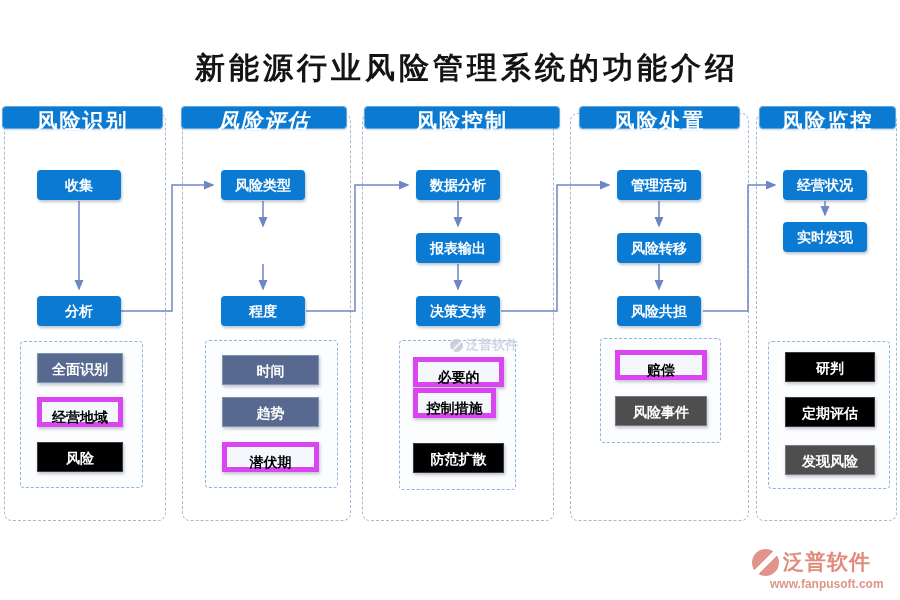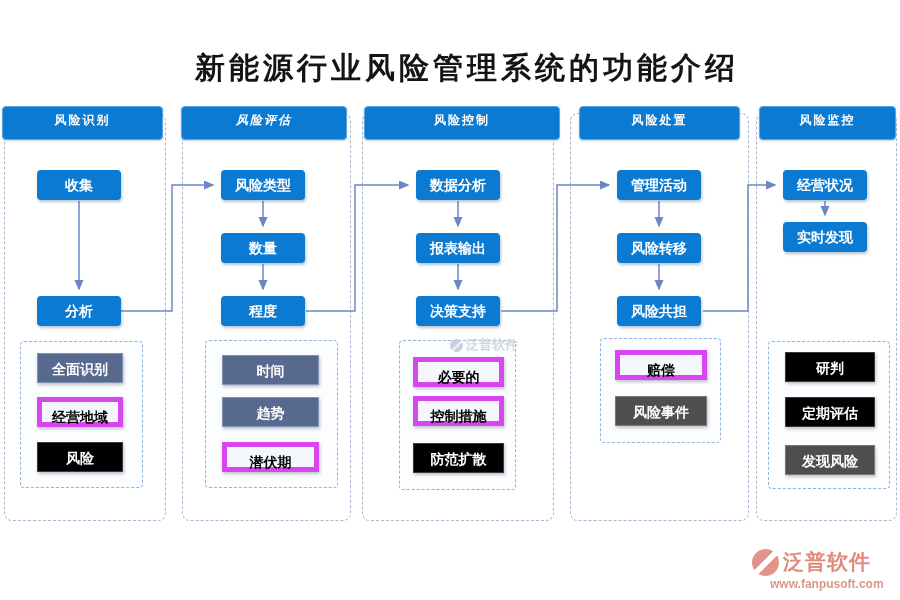--- a/index.html
+++ b/index.html
@@ -7,22 +7,22 @@
          font-family:"Liberation Sans",sans-serif;}
   .title{position:absolute;left:17px;top:48px;width:900px;text-align:center;
          font-family:"Liberation Serif","DejaVu Serif",serif;
          font-size:30px;font-weight:bold;color:#141414;letter-spacing:4px;z-index:2;}
   .outer{position:absolute;top:113px;height:406px;border:1px dashed #a6b9d4;border-radius:8px;z-index:0;}
   .o0{left:4px;width:160px;}
   .o1{left:182px;width:167px;}
   .o2{left:362px;width:190px;}
   .o3{left:570px;width:177px;}
   .o4{left:756px;width:139px;}
-  .header{position:absolute;top:106px;height:34px;line-height:27px;text-align:center;
-          background:#0b7ad3;color:#fff;font-size:12px;font-weight:600;letter-spacing:2px;
+  .header{position:absolute;top:106px;height:23px;line-height:27px;text-align:center;
+          background:#0b7ad3;color:#fff;font-size:21px;font-weight:600;letter-spacing:2px;
           border:1px solid #5ea4dd;border-radius:4px;box-sizing:border-box;z-index:3;
           box-shadow:0 1px 2px rgba(40,90,150,.25);}
   .h0{left:2px;width:161px;}
   .h1{left:181px;width:166px;font-style:italic;}
   .h2{left:364px;width:196px;}
   .h3{left:579px;width:161px;}
   .h4{left:759px;width:137px;}
   .node{position:absolute;width:84px;height:30px;line-height:30px;text-align:center;
         background:#0b7ad3;color:#fff;font-size:14px;font-weight:bold;z-index:2;
         border-radius:4px;box-shadow:1px 2px 3px rgba(60,90,130,.35);}
@@ -88,21 +88,20 @@
   <div class="header h0">风险识别</div>
   <div class="header h1">风险评估</div>
   <div class="header h2">风险控制</div>
   <div class="header h3">风险处置</div>
   <div class="header h4">风险监控</div>
 
   <div class="node" style="left:37px;top:170px">收集</div>
   <div class="node" style="left:37px;top:296px">分析</div>
 
   <div class="node" style="left:221px;top:170px">风险类型</div>
-  <div class="node" style="left:221px;top:233px">数量</div>
   <div class="node" style="left:221px;top:296px">程度</div>
 
   <div class="node" style="left:416px;top:170px">数据分析</div>
   <div class="node" style="left:416px;top:233px">报表输出</div>
   <div class="node" style="left:416px;top:296px">决策支持</div>
 
   <div class="node" style="left:617px;top:170px">管理活动</div>
   <div class="node" style="left:617px;top:233px">风险转移</div>
   <div class="node" style="left:617px;top:296px">风险共担</div>
 
@@ -117,21 +116,21 @@
 
   <div class="tag slate" style="left:37px;top:353px;width:86px">全面识别</div>
   <div class="tag light" style="left:37px;top:397px;width:86px">经营地域</div>
   <div class="tag black" style="left:37px;top:442px;width:86px">风险</div>
 
   <div class="tag slate" style="left:222px;top:355px;width:97px">时间</div>
   <div class="tag slate" style="left:222px;top:397px;width:97px">趋势</div>
   <div class="tag light" style="left:222px;top:442px;width:97px">潜伏期</div>
 
   <div class="tag light" style="left:413px;top:357px;width:91px">必要的</div>
-  <div class="tag light" style="left:413px;top:396px;width:91px">控制措施</div>
+  <div class="tag light" style="left:413px;top:388px;width:83px">控制措施</div>
   <div class="tag black" style="left:413px;top:443px;width:91px">防范扩散</div>
 
   <div class="tag light" style="left:615px;top:350px;width:92px">赔偿</div>
   <div class="tag dgray" style="left:615px;top:396px;width:92px">风险事件</div>
 
   <div class="tag black" style="left:785px;top:352px;width:90px">研判</div>
   <div class="tag black" style="left:785px;top:397px;width:90px">定期评估</div>
   <div class="tag dgray" style="left:785px;top:445px;width:90px">发现风险</div>
 
   <div class="watermark">

